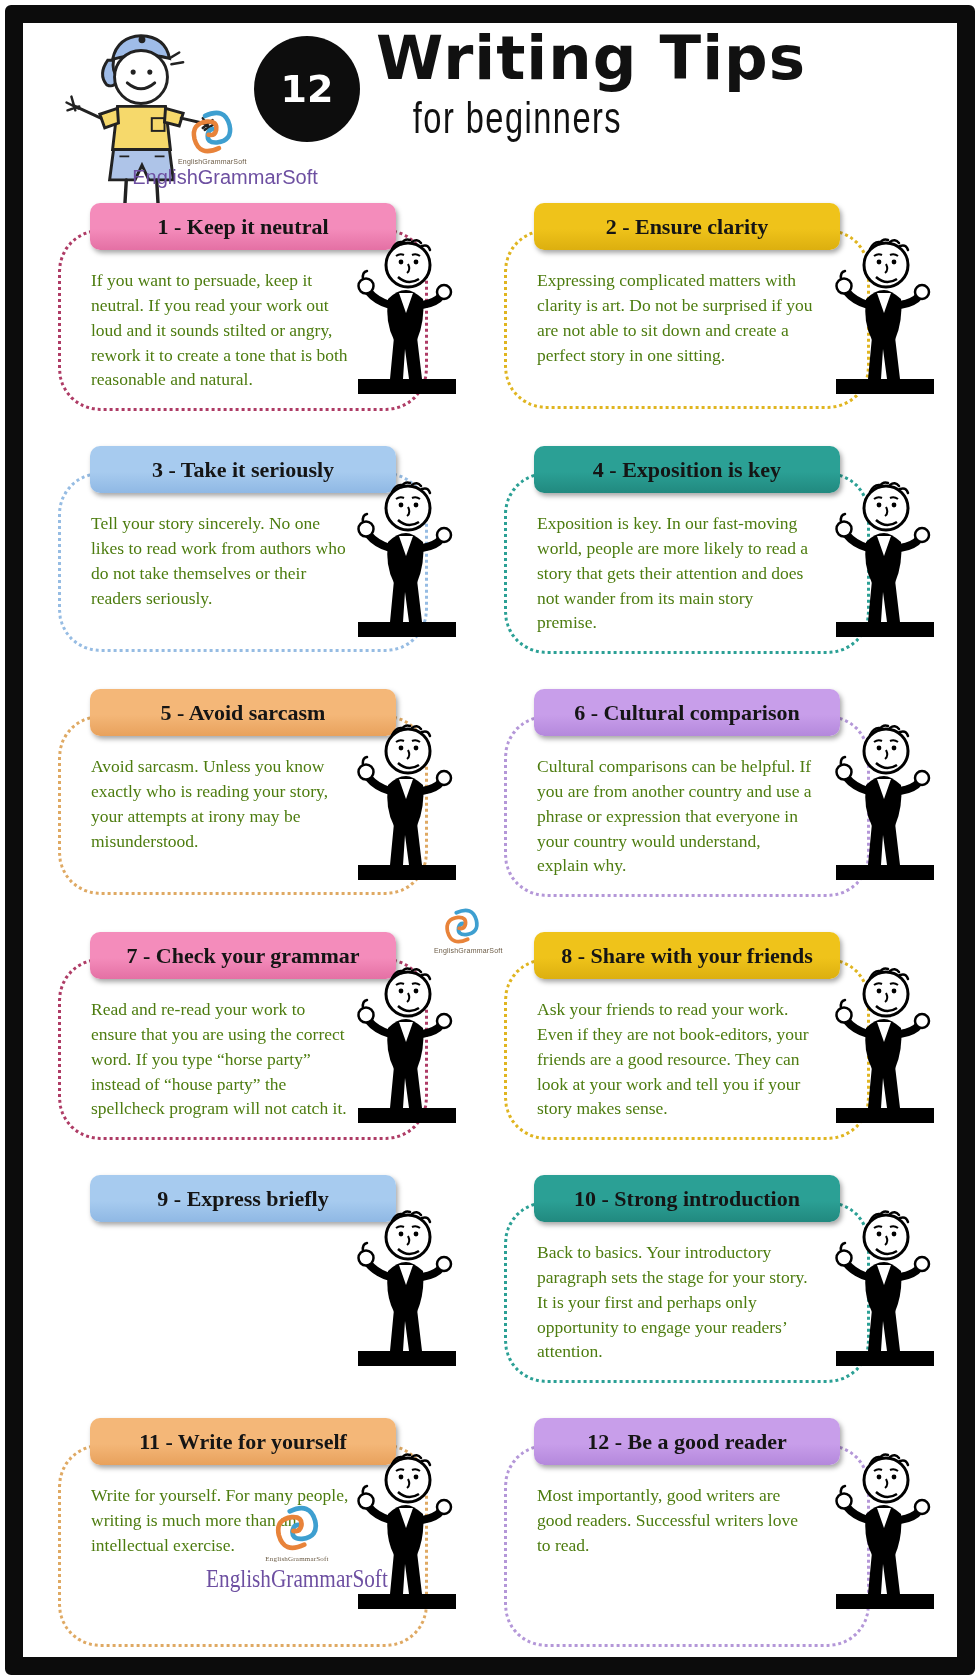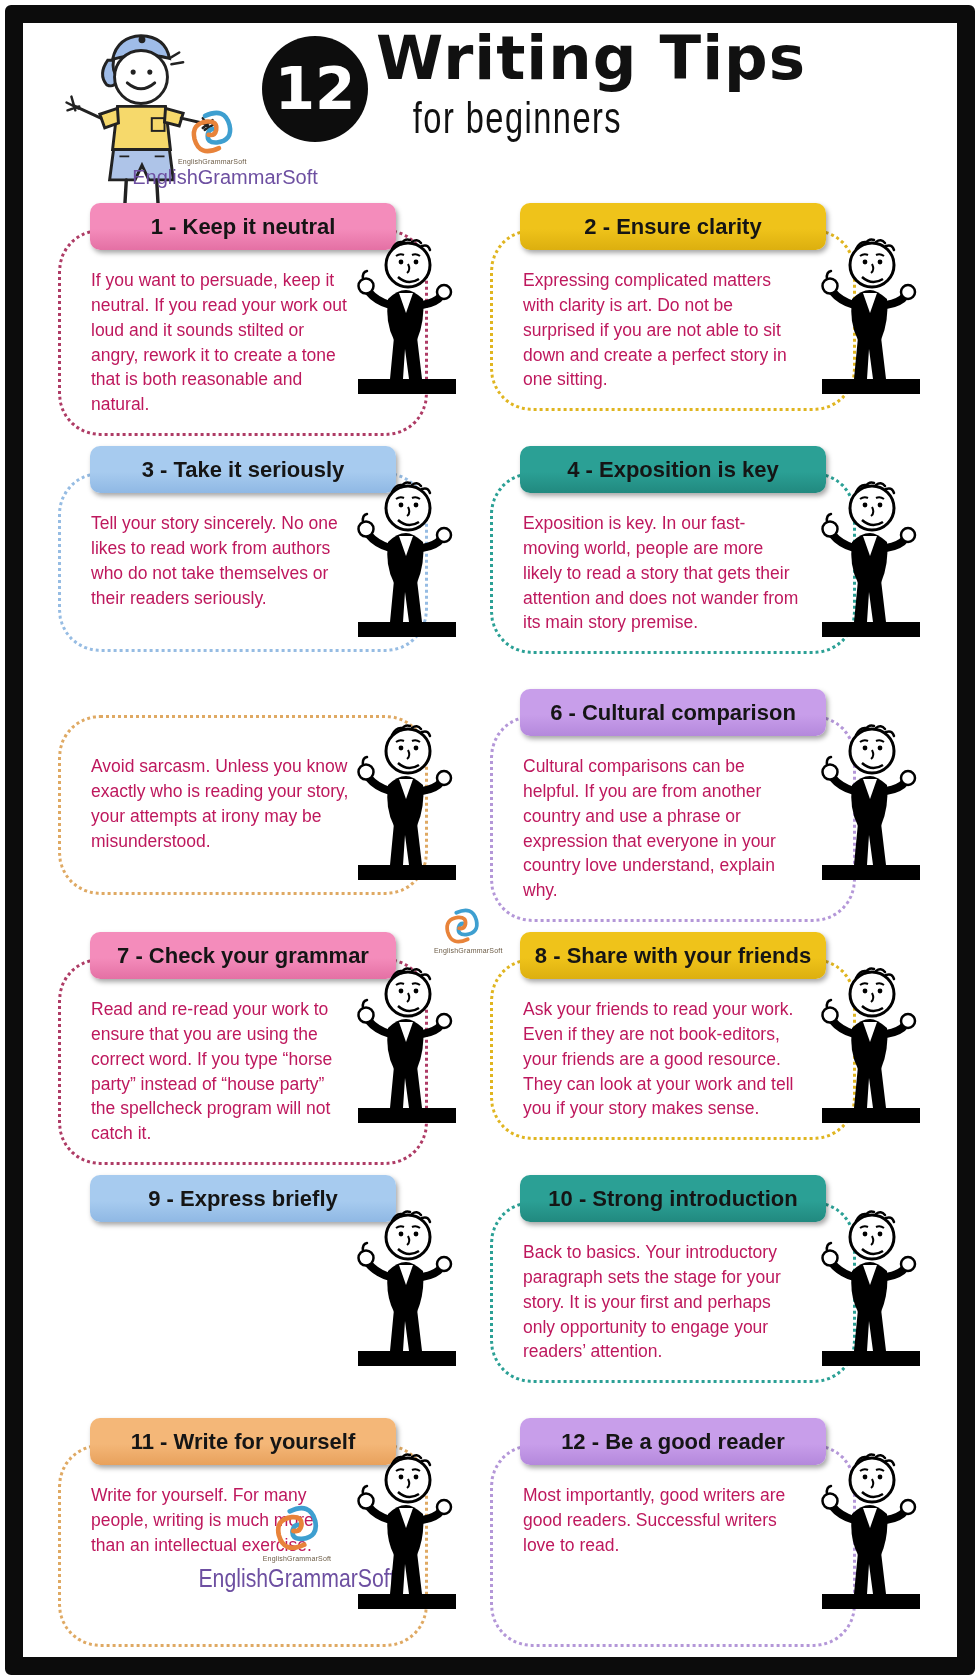--- a/index.html
+++ b/index.html
@@ -8,45 +8,45 @@
   .frame{position:absolute;inset:5px;border:18px solid #0c0c0c;border-radius:6px;pointer-events:none;z-index:50;}
   .content{position:absolute;left:24px;top:24px;width:932px;height:1632px;}
 
   
   .topbar{position:relative;height:179px;}
   .kid{position:absolute;left:8px;top:4px;width:218px;height:196px;}
   .logo-top{position:absolute;left:154px;top:80px;width:68px;text-align:center;}
   .logo-caption{display:block;font-size:7px;color:#6b5b45;margin-top:-2px;letter-spacing:.2px;}
   .brand-top{position:absolute;left:96px;top:142px;width:210px;text-align:center;
              color:#6d4fa1;font-size:20px;}
-  .badge{position:absolute;left:238px;top:12px;width:106px;height:106px;border-radius:50%;
+  .badge{position:absolute;left:230px;top:12px;width:106px;height:106px;border-radius:50%;
          background:#0d0d0d;color:#fff;display:flex;align-items:center;justify-content:center;
-         font-size:58px;font-weight:bold;font-family:"DejaVu Sans", sans-serif;}
+         font-size:38px;font-weight:bold;font-family:"DejaVu Sans", sans-serif;}
   .titles{position:absolute;left:352px;top:0;width:580px;text-align:left;color:#111;}
   .title-main{font-family:"DejaVu Sans", sans-serif;font-size:61px;font-weight:800;letter-spacing:1px;line-height:1.1;}
   .title-sub{display:inline-block;font-family:"Liberation Sans", sans-serif;font-size:44px;font-weight:500;
              letter-spacing:2px;transform:scaleX(.74);transform-origin:center;margin-top:2px;}
 
   
-  .grid{display:grid;grid-template-columns:438px 488px;column-gap:4px;
-        grid-auto-rows:243px;position:relative;}
+  .grid{display:grid;grid-template-columns:438px 488px;column-gap:18px;
+        grid-auto-rows:243px;position:relative;font-family:Liberation Serif, serif;}
   .card{position:relative;}
   .pill{position:absolute;top:0;height:47px;width:306px;border-radius:10px;z-index:3;
         display:flex;align-items:center;justify-content:center;
         font-size:22px;font-weight:600;color:#151515;
         background:linear-gradient(180deg, var(--hc) 0%, var(--hc) 55%, var(--hcd) 100%);
         box-shadow:2px 3px 5px rgba(0,0,0,.35);}
   .card-left  .pill{left:66px;}
   .card-right .pill{left:54px;text-align:right;}
   .box{position:absolute;top:26px;border:3.5px dotted var(--bc);border-radius:42px;
        box-sizing:border-box;min-height:180px;z-index:1;}
   .card-left  .box{left:34px;width:370px;}
   .card-right .box{left:24px;width:366px;}
   .tall .box{min-height:203px;}
-  .tip-text{padding:36px 54px 16px 30px;font-size:17.5px;line-height:1.42;color:#be185d;}
+  .tip-text{padding:36px 54px 16px 30px;font-size:17.5px;line-height:1.42;color:#4d7c0f;}
   .card-left .tip-text{padding-right:74px;}
   .char{position:absolute;top:30px;width:120px;height:168px;z-index:4;}
   .card-left  .char{left:322px;}
   .card-right .char{left:344px;}
 
   
   .logo-mid{position:absolute;left:410px;top:879px;width:56px;text-align:center;z-index:6;}
   .brand-bottom{position:absolute;left:116px;top:52px;width:240px;text-align:center;z-index:5;}
   .brand-bottom .brand-name{display:inline-block;color:#6d4fa1;font-size:25px;
         transform:scaleX(.85);transform-origin:center;margin-top:2px;}
@@ -166,32 +166,33 @@
         <div class="pill">4 - Exposition is key</div>
         <div class="box">
           <div class="tip-text">Exposition is key. In our fast-moving world, people are more likely to read a story that gets their attention and does not wander from its main story premise.</div>
         </div>
         <svg class="char" viewBox="0 0 120 168">
             <use href="#cartoon-man"></use>
           </svg>
       </div>
 
       <div class="card card-left" style="--hc: #F4B778; --hcd: #E8A15C; --bc: #DFA963;">
+        <div class="pill">5 - Avoid sarcasm</div>
         <div class="box">
           <div class="tip-text">Avoid sarcasm. Unless you know exactly who is reading your story, your attempts at irony may be misunderstood.</div>
         </div>
         <svg class="char" viewBox="0 0 120 168">
             <use href="#cartoon-man"></use>
           </svg>
       </div>
 
       <div class="card card-right" style="--hc: #C89EEA; --hcd: #B488DC; --bc: #B497D8;">
         <div class="pill">6 - Cultural comparison</div>
         <div class="box">
-          <div class="tip-text">Cultural comparisons can be helpful. If you are from another country and use a phrase or expression that everyone in your country love understand, explain why.</div>
+          <div class="tip-text">Cultural comparisons can be helpful. If you are from another country and use a phrase or expression that everyone in your country would understand, explain why.</div>
         </div>
         <svg class="char" viewBox="0 0 120 168">
             <use href="#cartoon-man"></use>
           </svg>
       </div>
 
       <div class="card card-left" style="--hc: #F48CBB; --hcd: #E470A4; --bc: #AE3B65;">
         <div class="pill">7 - Check your grammar</div>
         <div class="box">
           <div class="tip-text">Read and re-read your work to ensure that you are using the correct word. If you type “horse party” instead of “house party” the spellcheck program will not catch it.</div>

